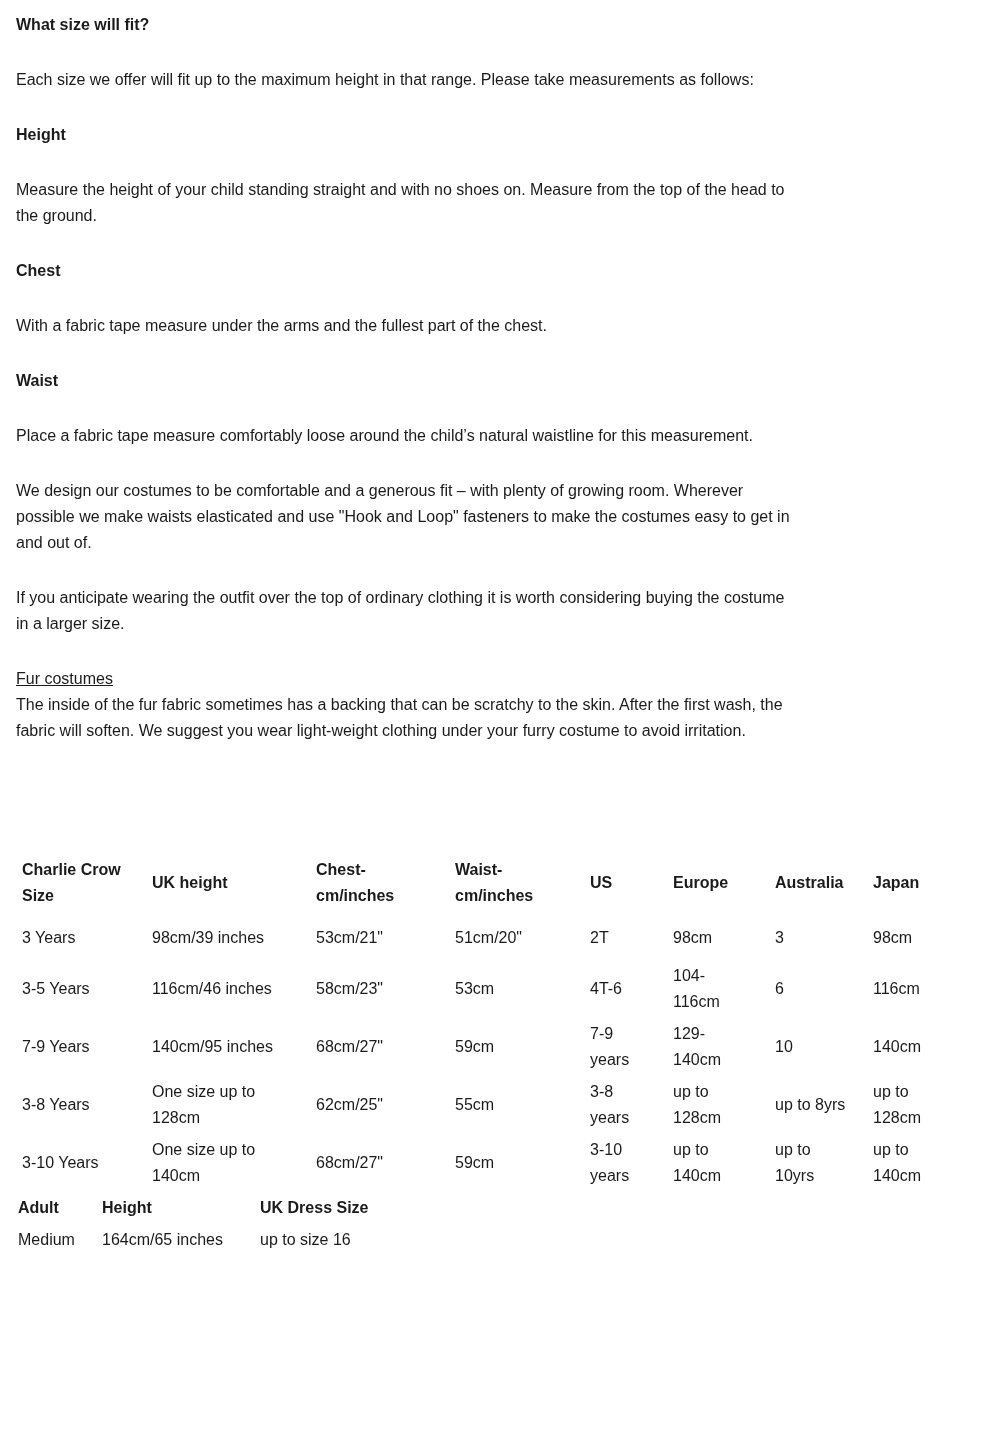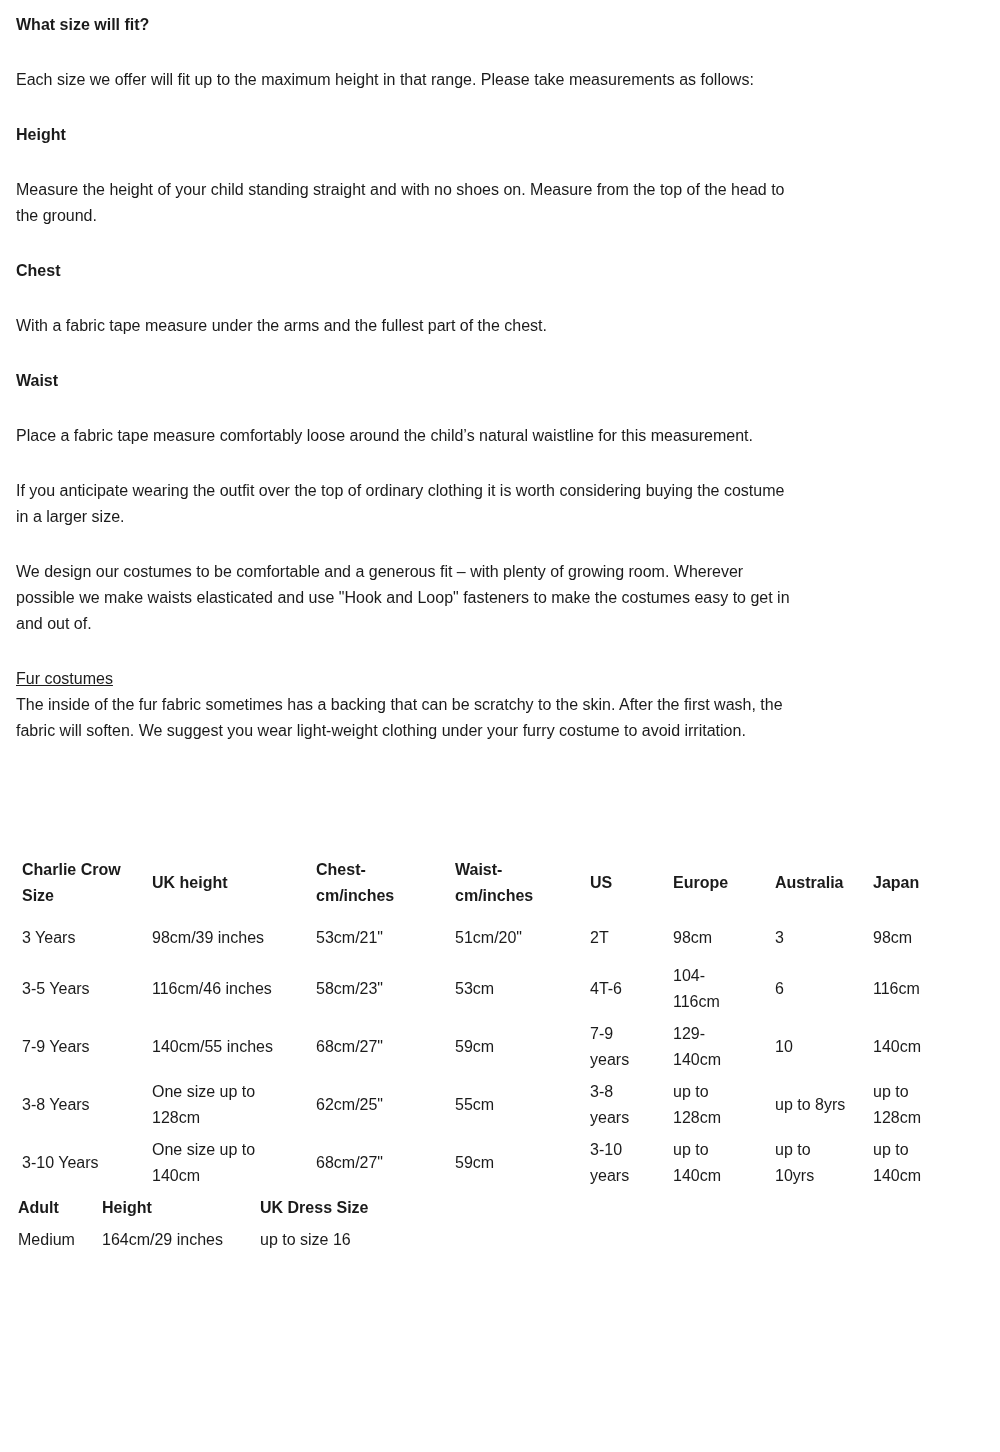--- a/index.html
+++ b/index.html
@@ -54,26 +54,26 @@
   <p class="bold">Height</p>
   <p>Measure the height of your child standing straight and with no shoes on. Measure from the top of the head to
 the ground.</p>
 
   <p class="bold">Chest</p>
   <p>With a fabric tape measure under the arms and the fullest part of the chest.</p>
 
   <p class="bold">Waist</p>
   <p>Place a fabric tape measure comfortably loose around the child’s natural waistline for this measurement.</p>
 
-  <p>If you anticipate wearing the outfit over the top of ordinary clothing it is worth considering buying the costume
-in a larger size.</p>
-
   <p>We design our costumes to be comfortable and a generous fit – with plenty of growing room. Wherever
 possible we make waists elasticated and use "Hook and Loop" fasteners to make the costumes easy to get in
 and out of.</p>
+
+  <p>If you anticipate wearing the outfit over the top of ordinary clothing it is worth considering buying the costume
+in a larger size.</p>
 
   <p class="underlined">Fur costumes</p>
   <p>The inside of the fur fabric sometimes has a backing that can be scratchy to the skin. After the first wash, the
 fabric will soften. We suggest you wear light-weight clothing under your furry costume to avoid irritation.</p>
 
   <table class="size-table">
     <colgroup>
       <col style="width:130px">
         <col style="width:164px">
         <col style="width:139px">
@@ -115,21 +115,21 @@
           <td>58cm/23"</td>
           <td>53cm</td>
           <td>4T-6</td>
           <td>104-
 116cm</td>
           <td>6</td>
           <td>116cm</td>
         </tr>
         <tr>
           <td>7-9 Years</td>
-          <td>140cm/55 inches</td>
+          <td>140cm/95 inches</td>
           <td>68cm/27"</td>
           <td>59cm</td>
           <td>7-9
 years</td>
           <td>129-
 140cm</td>
           <td>10</td>
           <td>140cm</td>
         </tr>
         <tr>
@@ -175,20 +175,20 @@
       <tr>
           <th>Adult</th>
           <th>Height</th>
           <th>UK Dress Size</th>
           <th></th>
         </tr>
     </thead>
     <tbody>
         <tr>
           <td>Medium</td>
-          <td>164cm/29 inches</td>
+          <td>164cm/65 inches</td>
           <td>up to size 16</td>
           <td></td>
         </tr>
       </tbody>
   </table>
 
 </div>
 
 </body></html>

